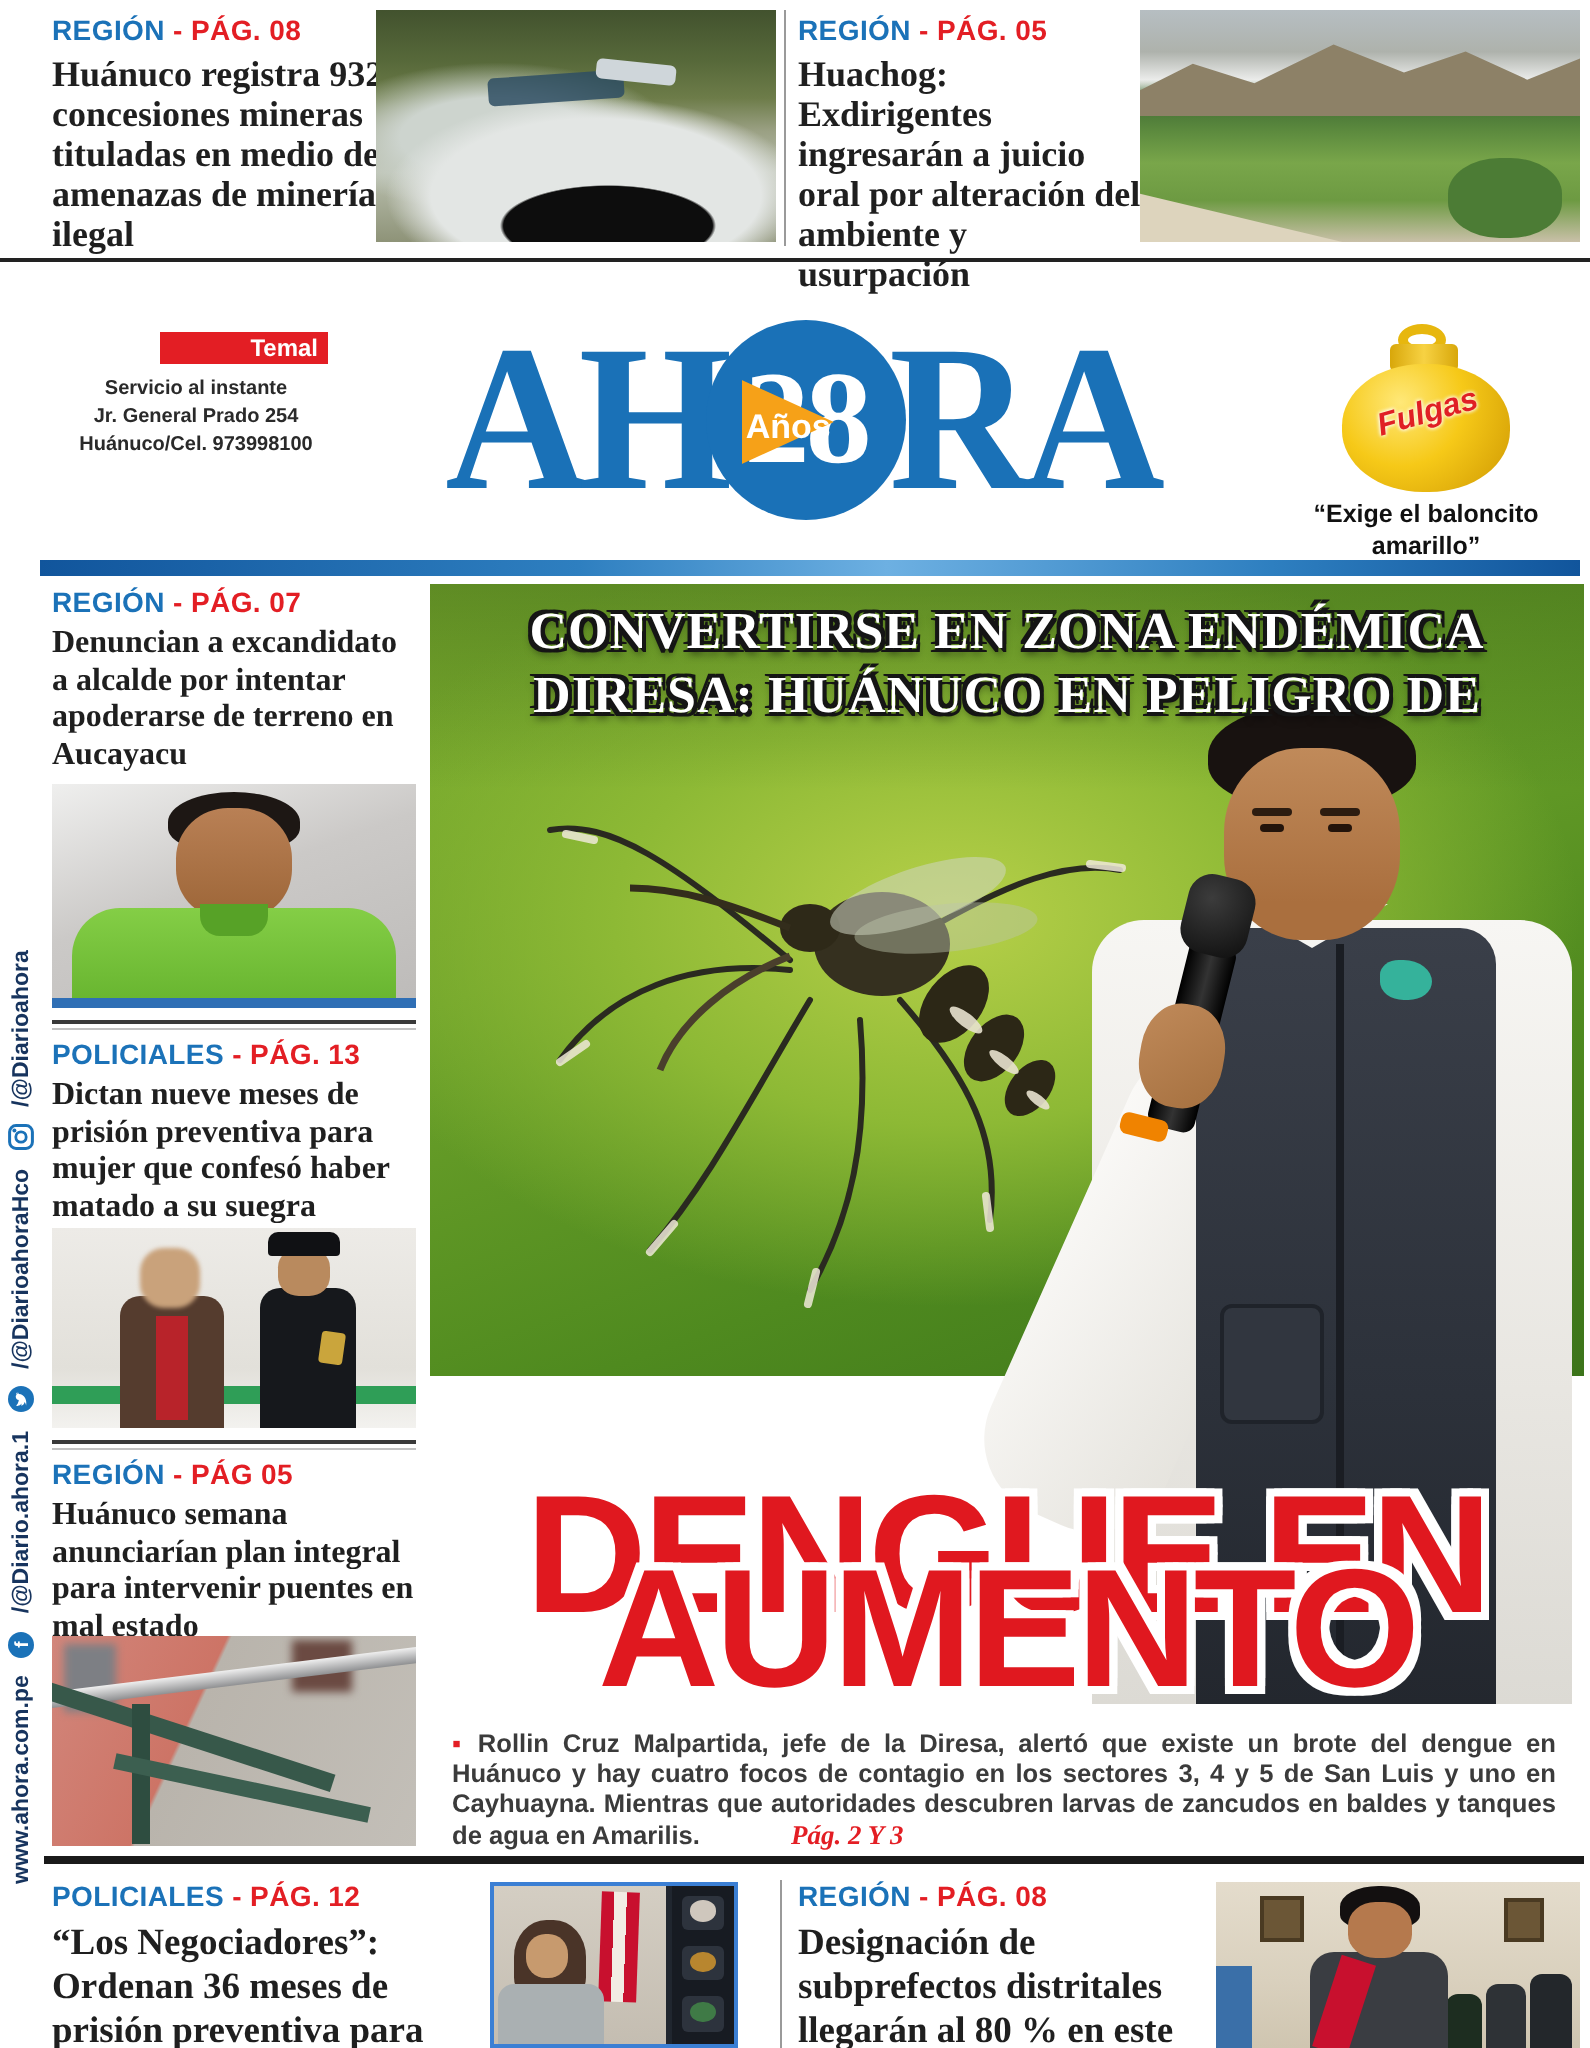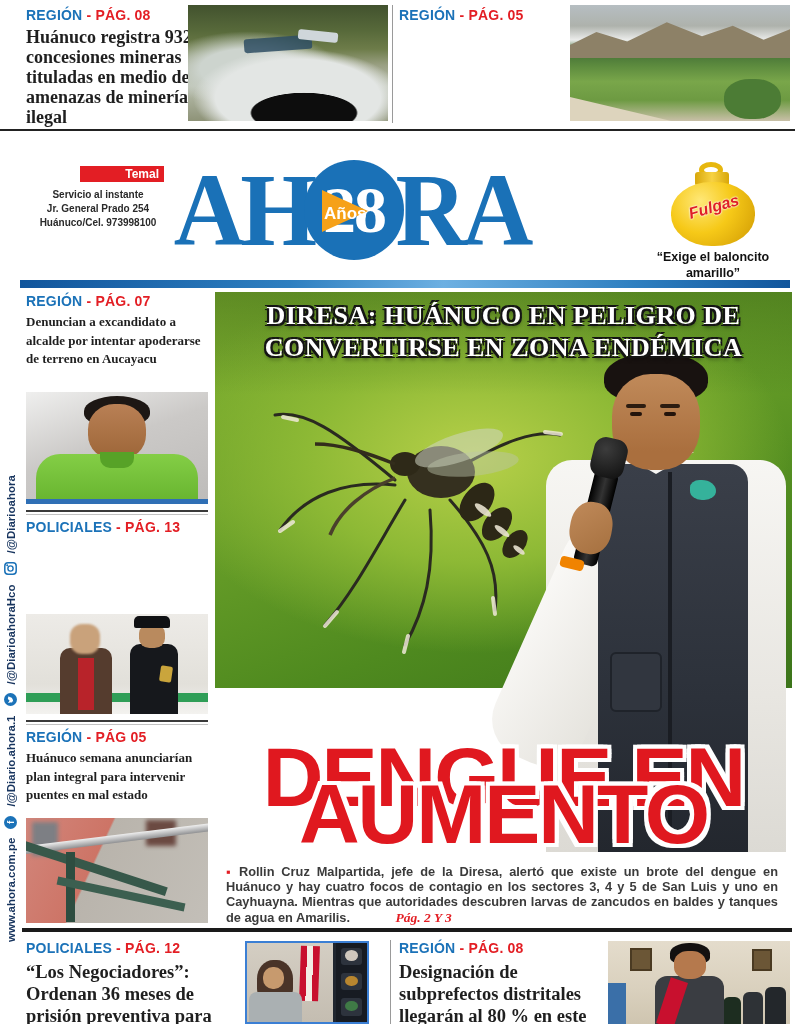--- a/index.html
+++ b/index.html
@@ -47,21 +47,21 @@
   .mast b { font-weight:bold; }
   .flag { display:inline-block; vertical-align:-1px; margin:0 4px 0 6px; }
   .flag i { display:inline-block; width:5px; height:12px; background:#e31e24; margin-right:2px; }
 
   
   .ctp { position:absolute; left:24px; top:170px; width:148px; text-align:center; }
   .ctp .word { font-size:48px; font-weight:bold; letter-spacing:-3px; color:#141414; line-height:42px; }
   .ctp .band { width:84px; height:16px; background:#e31e24; margin:-4px 8px 6px auto; color:#fff; font-size:12px; font-weight:bold; text-align:right; padding-right:5px; line-height:16px; }
   .ctp .addr { font-size:10px; font-weight:bold; color:#2a2a2a; line-height:1.4; }
 
-  .ahora { position:absolute; left:170px; top:158px; width:460px; height:104px; display:flex; align-items:center; }
+  .ahora { position:absolute; left:170px; top:158px; width:460px; height:104px; display:flex; align-items:center; justify-content:center; }
   .ahora .ltr { font-family:"Liberation Serif", serif; font-weight:bold; font-size:104px; line-height:96px; color:#1a71b7; letter-spacing:-5px; transform:scaleX(.95); }
   .ahora .circ { position:relative; width:100px; height:100px; background:#1a71b7; border-radius:50%; margin:0 -12px; z-index:2; display:flex; align-items:center; justify-content:center; }
   .ahora .num { font-family:"Liberation Serif", serif; font-weight:bold; font-size:66px; color:#fff; letter-spacing:-2px; }
   .ahora .play { position:absolute; left:18px; top:30px; width:46px; height:42px; background:#f6a118; clip-path:polygon(0 0, 100% 50%, 0 100%); }
   .ahora .anios { position:absolute; left:20px; top:44px; color:#fff; font-size:17px; font-weight:bold; z-index:3; }
   .slogan { position:absolute; left:170px; top:262px; width:460px; text-align:center; font-size:12px; font-weight:bold; color:#111; letter-spacing:10px; white-space:nowrap; }
 
   .fulgas { position:absolute; left:636px; top:162px; width:154px; text-align:center; }
   .balloon { position:relative; width:88px; height:86px; margin:0 auto; }
   .balloon .ring { position:absolute; left:30px; top:0; width:24px; height:16px; border:5px solid #e7b70e; border-radius:50%; }
@@ -73,21 +73,21 @@
   .blue-bar { position:absolute; left:20px; top:280px; width:770px; height:8px;
     background:linear-gradient(90deg,#11559c 0%, #2e7fc0 35%, #6db0e2 55%, #2e7fc0 80%, #11559c 100%); }
 
   
   .rail { position:absolute; left:1px; top:292px; width:19px; height:650px; }
   .rail .inner { position:absolute; left:0; top:0; width:650px; height:19px; transform:rotate(-90deg) translateX(-650px); transform-origin:top left; display:flex; align-items:center; gap:9px; font-size:11.5px; font-weight:bold; color:#17345e; white-space:nowrap; }
   .rail svg { display:block; }
 
   
   .lc { position:absolute; left:26px; width:182px; }
-  .lc-head { font-size:13px; line-height:18.5px; }
+  .lc-head { font-size:16px; line-height:18.5px; }
   .sep { position:absolute; left:26px; width:182px; border-top:2px solid #3a3a3a; }
   .sep:after { content:""; display:block; margin-top:2px; border-top:1px solid #c2c2c2; }
 
   .photo-cand { position:absolute; left:26px; top:392px; width:182px; height:112px; background:linear-gradient(160deg,#efefee 0%, #cbc9c7 45%, #bdbbb9 100%); overflow:hidden; }
   .photo-cand .hair { position:absolute; left:58px; top:4px; width:66px; height:30px; background:#1d1714; border-radius:50% 50% 40% 40%; }
   .photo-cand .face { position:absolute; left:62px; top:12px; width:58px; height:56px; background:linear-gradient(180deg,#b98055,#9c6537); border-radius:45%; }
   .photo-cand .shirt { position:absolute; left:10px; top:62px; width:162px; height:50px; background:linear-gradient(180deg,#84ce46,#66b32e); border-radius:24px 24px 0 0; }
   .photo-cand .collar { position:absolute; left:74px; top:60px; width:34px; height:16px; background:#57a227; border-radius:0 0 10px 10px; }
   .photo-cand .bar { position:absolute; left:0; bottom:0; width:100%; height:5px; background:#2f6fb5; }
 
@@ -194,20 +194,21 @@
   <div class="photo-mine">
     <div class="tarp"></div>
     <div class="tarp2"></div>
   </div>
   <div class="vdiv-top"></div>
 
   <div class="kicker teaser-tr-kicker">
     <span class="sec">REGIÓN</span>
     <span class="pg">- PÁG. 05</span>
   </div>
+  <div class="serif-head teaser-tr-head">Huachog: Exdirigentes ingresarán a juicio oral por alteración del ambiente y usurpación</div>
   <div class="photo-valley">
     <div class="mtn"></div>
     <div class="path"></div>
     <div class="bush"></div>
   </div>
 
   <div class="rule-top"></div>
 
 
   <div class="ctp">
@@ -274,20 +275,21 @@
       <div class="shirt"></div>
       <div class="collar"></div>
       <div class="bar"></div>
   </div>
   <div class="sep" style="top:510px"></div>
 
   <div class="kicker lc" style="top:519px">
     <span class="sec">POLICIALES</span>
     <span class="pg">- PÁG. 13</span>
   </div>
+  <div class="serif-head lc lc-head" style="top:539px">Dictan nueve meses de prisión preventiva para mujer que confesó haber matado a su suegra</div>
   <div class="photo-arrest">
     <div class="stripe"></div>
       <div class="w-body"></div>
       <div class="w-red"></div>
       <div class="w-head"></div>
     <div class="p-body"></div>
       <div class="p-face"></div>
       <div class="p-cap"></div>
       <div class="patch"></div>
   </div>
@@ -360,22 +362,22 @@
       <div class="brow2"></div>
       <div class="eye1"></div>
       <div class="eye2"></div>
     <div class="mic-body"></div>
       <div class="mic-head"></div>
       <div class="mic-ring"></div>
       <div class="hand"></div>
   </div>
 
   <div class="banner">
+    <div>CONVERTIRSE EN ZONA ENDÉMICA</div>
     <div>DIRESA: HUÁNUCO EN PELIGRO DE</div>
-    <div>CONVERTIRSE EN ZONA ENDÉMICA</div>
   </div>
 
   <div class="big-head bh1">DENGUE EN</div>
   <div class="big-head bh2">AUMENTO</div>
 
   <div class="summary">
     <span class="blt">▪</span><span>Rollin Cruz Malpartida, jefe de la Diresa, alertó que existe un brote del dengue en Huánuco y hay cuatro focos de contagio en los sectores 3, 4 y 5 de San Luis y uno en Cayhuayna. Mientras que autoridades descubren larvas de zancudos en baldes y tanques de agua en Amarilis.</span>
     <span class="pageref">Pág. 2 Y 3</span>
   </div>
 

